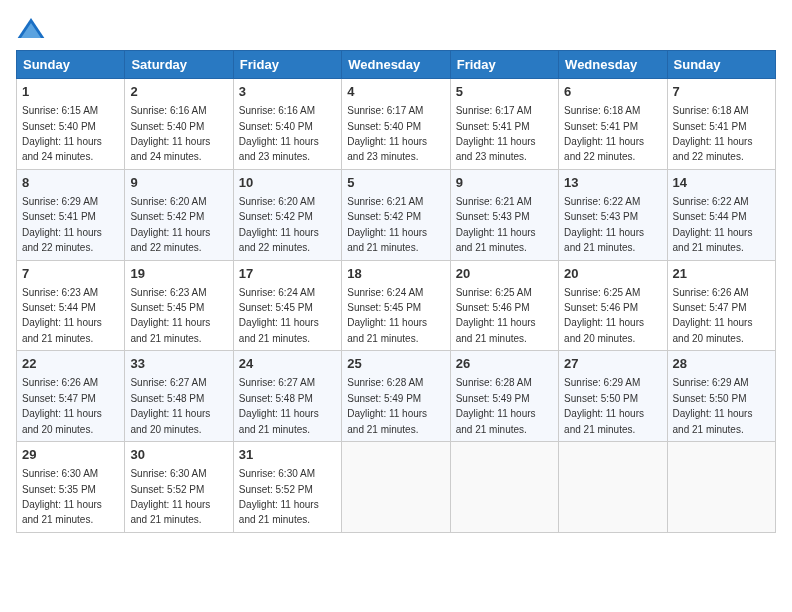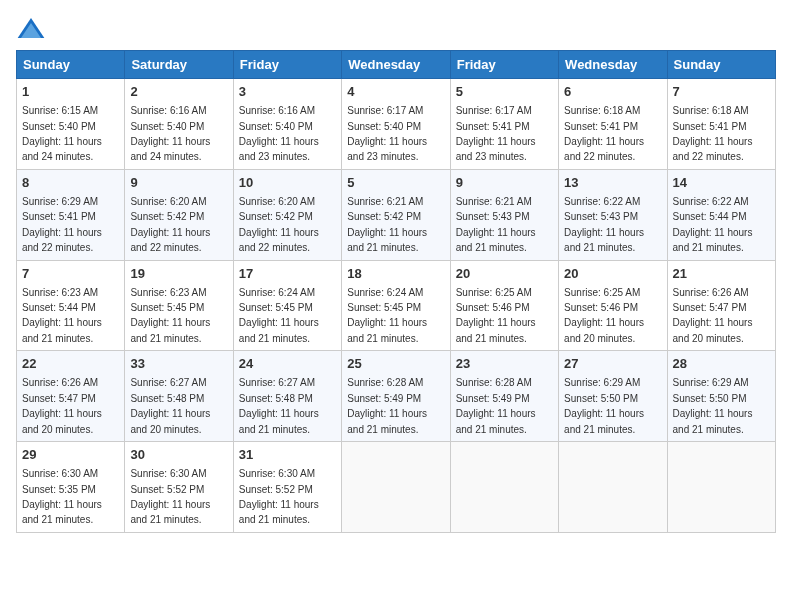--- a/index.html
+++ b/index.html
@@ -145,21 +145,21 @@
         <td><span class="day-number">18</span><span class="day-detail">Sunrise: 6:24 AM</span><br><span class="day-detail">Sunset: 5:45 PM</span><br><span class="day-detail">Daylight: 11 hours and 21 minutes.</span></td>
         <td><span class="day-number">20</span><span class="day-detail">Sunrise: 6:25 AM</span><br><span class="day-detail">Sunset: 5:46 PM</span><br><span class="day-detail">Daylight: 11 hours and 21 minutes.</span></td>
         <td><span class="day-number">20</span><span class="day-detail">Sunrise: 6:25 AM</span><br><span class="day-detail">Sunset: 5:46 PM</span><br><span class="day-detail">Daylight: 11 hours and 20 minutes.</span></td>
         <td><span class="day-number">21</span><span class="day-detail">Sunrise: 6:26 AM</span><br><span class="day-detail">Sunset: 5:47 PM</span><br><span class="day-detail">Daylight: 11 hours and 20 minutes.</span></td>
       </tr>
       <tr>
         <td><span class="day-number">22</span><span class="day-detail">Sunrise: 6:26 AM</span><br><span class="day-detail">Sunset: 5:47 PM</span><br><span class="day-detail">Daylight: 11 hours and 20 minutes.</span></td>
         <td><span class="day-number">33</span><span class="day-detail">Sunrise: 6:27 AM</span><br><span class="day-detail">Sunset: 5:48 PM</span><br><span class="day-detail">Daylight: 11 hours and 20 minutes.</span></td>
         <td><span class="day-number">24</span><span class="day-detail">Sunrise: 6:27 AM</span><br><span class="day-detail">Sunset: 5:48 PM</span><br><span class="day-detail">Daylight: 11 hours and 21 minutes.</span></td>
         <td><span class="day-number">25</span><span class="day-detail">Sunrise: 6:28 AM</span><br><span class="day-detail">Sunset: 5:49 PM</span><br><span class="day-detail">Daylight: 11 hours and 21 minutes.</span></td>
-        <td><span class="day-number">23</span><span class="day-detail">Sunrise: 6:28 AM</span><br><span class="day-detail">Sunset: 5:49 PM</span><br><span class="day-detail">Daylight: 11 hours and 21 minutes.</span></td>
+        <td><span class="day-number">26</span><span class="day-detail">Sunrise: 6:28 AM</span><br><span class="day-detail">Sunset: 5:49 PM</span><br><span class="day-detail">Daylight: 11 hours and 21 minutes.</span></td>
         <td><span class="day-number">27</span><span class="day-detail">Sunrise: 6:29 AM</span><br><span class="day-detail">Sunset: 5:50 PM</span><br><span class="day-detail">Daylight: 11 hours and 21 minutes.</span></td>
         <td><span class="day-number">28</span><span class="day-detail">Sunrise: 6:29 AM</span><br><span class="day-detail">Sunset: 5:50 PM</span><br><span class="day-detail">Daylight: 11 hours and 21 minutes.</span></td>
       </tr>
       <tr>
         <td><span class="day-number">29</span><span class="day-detail">Sunrise: 6:30 AM</span><br><span class="day-detail">Sunset: 5:35 PM</span><br><span class="day-detail">Daylight: 11 hours and 21 minutes.</span></td>
         <td><span class="day-number">30</span><span class="day-detail">Sunrise: 6:30 AM</span><br><span class="day-detail">Sunset: 5:52 PM</span><br><span class="day-detail">Daylight: 11 hours and 21 minutes.</span></td>
         <td><span class="day-number">31</span><span class="day-detail">Sunrise: 6:30 AM</span><br><span class="day-detail">Sunset: 5:52 PM</span><br><span class="day-detail">Daylight: 11 hours and 21 minutes.</span></td>
         <td class="empty"></td>
         <td class="empty"></td>
         <td class="empty"></td>

